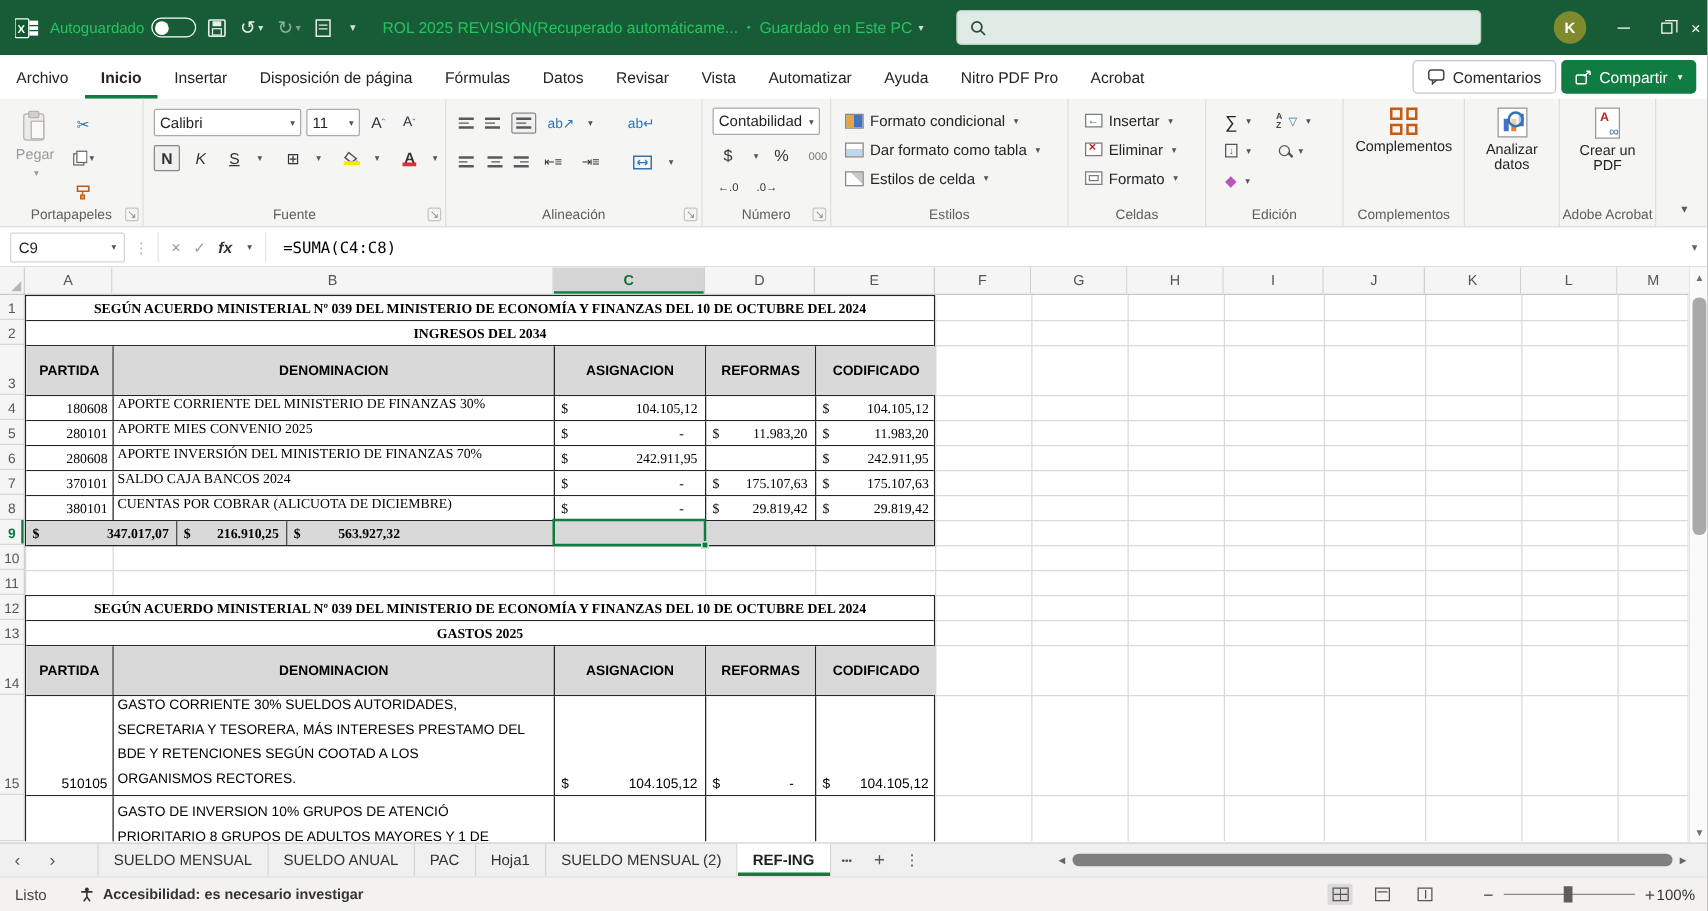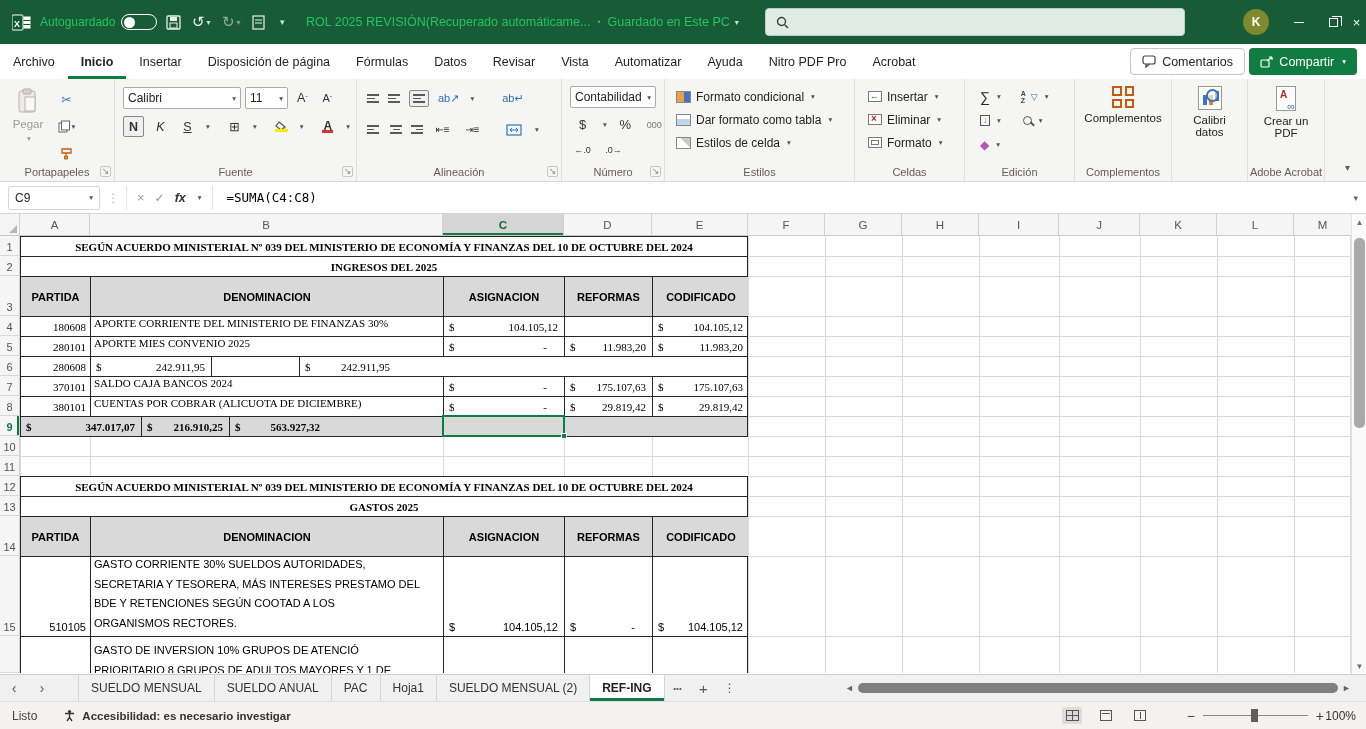--- a/index.html
+++ b/index.html
@@ -480,21 +480,21 @@
             <i></i>
           </span>
         <span>Complementos</span>
       </div>
       <div class="glabel">Complementos</div>
     </div>
 
     <div class="rgroup" style="width:76px">
       <div class="bigbtn" style="padding-left:6px;padding-right:6px;">
         <span class="chartic"></span>
-        <span>Calibri datos</span>
+        <span>Analizar datos</span>
       </div>
     </div>
 
     <div class="rgroup" style="width:77px">
       <div class="bigbtn" style="padding-left:6px;padding-right:6px;">
         <span class="pdfic"></span>
         <span>Crear un PDF</span>
       </div>
       <div class="glabel">Adobe Acrobat</div>
     </div>
@@ -591,21 +591,21 @@
             <line x1="20" y1="320.5" x2="1351" y2="320.5"></line>
           <line x1="20" y1="400.5" x2="1351" y2="400.5"></line>
         </g>
       </svg>
 
       <div class="tbl" style="top:0">
         <div class="trow h20">
             <div class="tc cfull bold cent">SEGÚN ACUERDO MINISTERIAL Nº 039 DEL MINISTERIO DE ECONOMÍA Y FINANZAS DEL 10 DE OCTUBRE DEL 2024</div>
           </div>
         <div class="trow h20">
-            <div class="tc cfull bold cent">INGRESOS DEL 2025</div>
+            <div class="tc cfull bold cent">INGRESOS DEL 2034</div>
           </div>
         <div class="trow h40">
           <div class="tc wA hdrcell">PARTIDA</div>
           <div class="tc wB hdrcell">DENOMINACION</div>
           <div class="tc wC hdrcell">ASIGNACION</div>
           <div class="tc wD hdrcell">REFORMAS</div>
           <div class="tc wE hdrcell">CODIFICADO</div>
         </div>
         <div class="trow h20">
           <div class="tc wA partida">180608</div>
@@ -634,20 +634,21 @@
               <span>$</span>
               <span>11.983,20</span>
             </div>
           <div class="tc wE money">
               <span>$</span>
               <span>11.983,20</span>
             </div>
         </div>
         <div class="trow h20">
           <div class="tc wA partida">280608</div>
+          <div class="tc wB den">APORTE INVERSIÓN DEL MINISTERIO DE FINANZAS 70%</div>
           <div class="tc wC money">
               <span>$</span>
               <span>242.911,95</span>
             </div>
           <div class="tc wD money">
               <span></span>
               <span></span>
             </div>
           <div class="tc wE money">
               <span>$</span>

